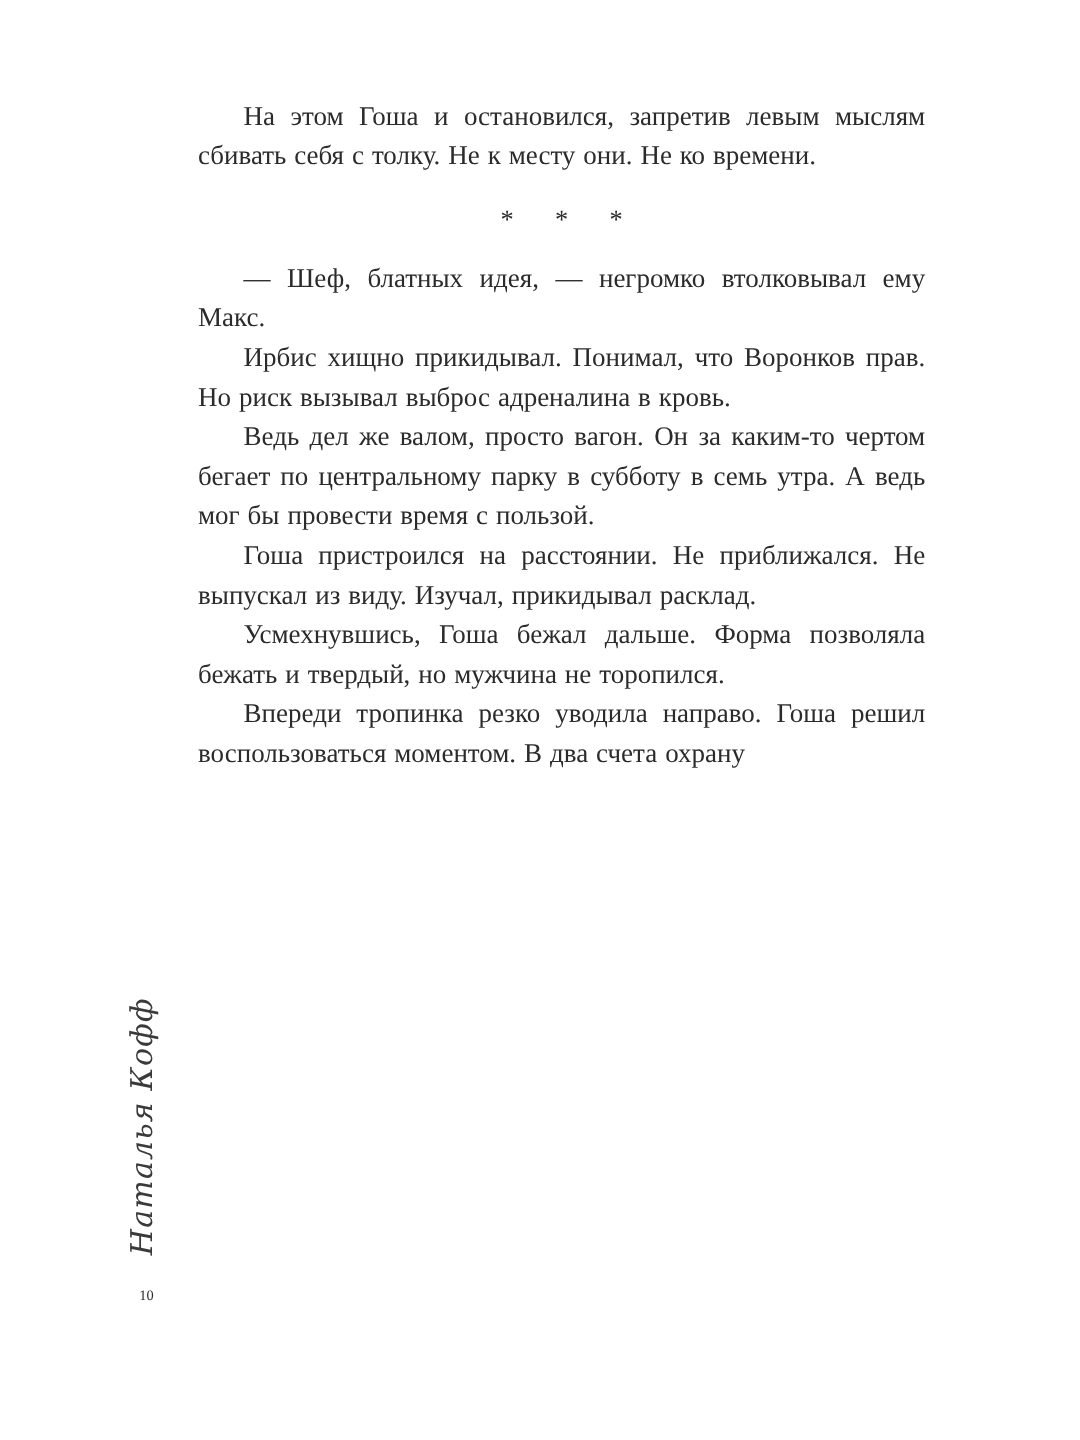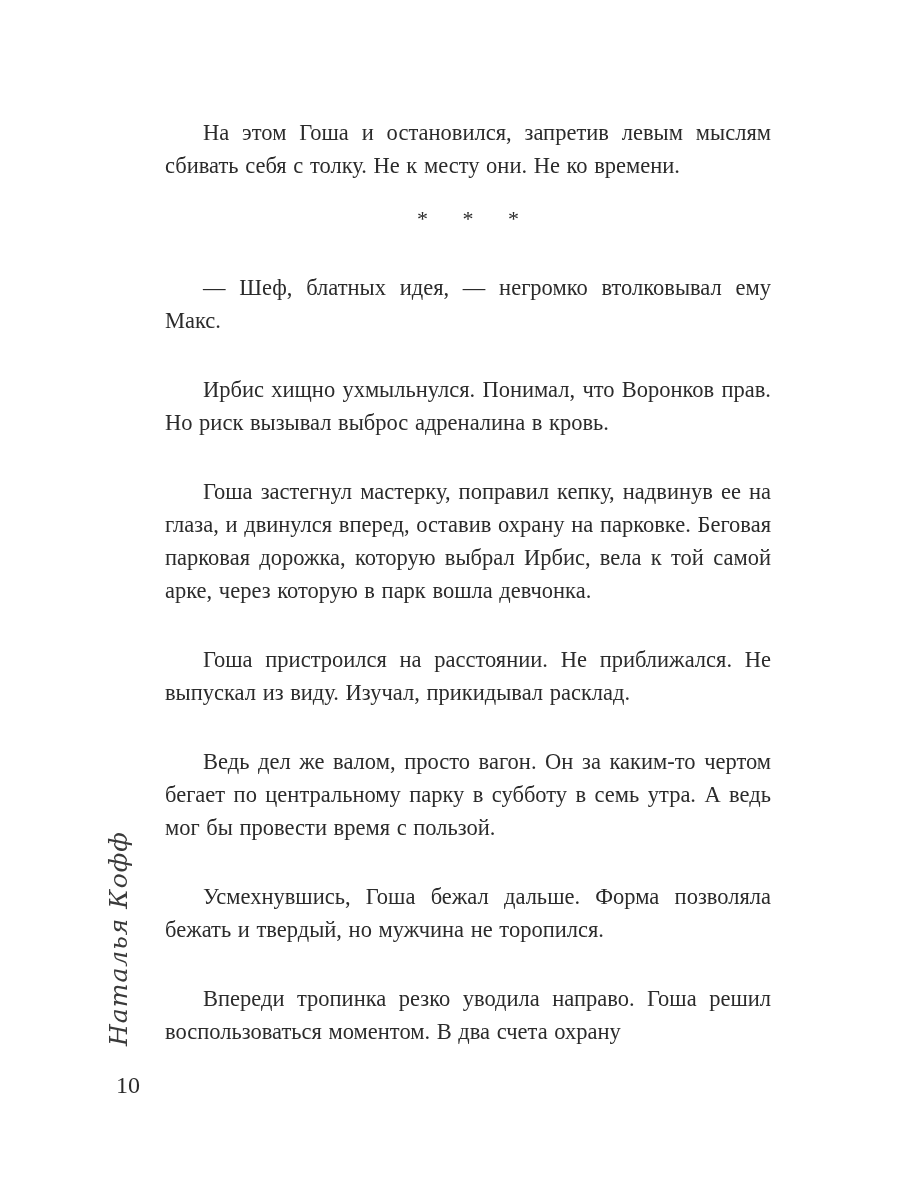--- a/index.html
+++ b/index.html
@@ -24,21 +24,20 @@
       color: #2b2b2b;
       font-size: 22.5px;
       line-height: 33px;
       text-align: justify;
       hyphens: auto;
       -webkit-hyphens: auto;
       word-spacing: 1px;
     }
     .para {
       text-indent: 38px;
-      margin-top: 36px;
     }
     .divider {
       text-align: center;
       text-indent: 0;
       letter-spacing: 14px;
       padding-left: 14px; 
       margin: 20px 0 16px 0;
       font-size: 22px;
       color: #2b2b2b;
     }
@@ -52,40 +51,39 @@
       font-family: "DejaVu Serif", serif;
       font-style: italic;
       font-size: 25px;
       letter-spacing: 1px;
       color: #3a3a3a;
     }
     .page-number {
       position: absolute;
       left: 116px;
       top: 1072px;
-      font-size: 24px;
+      font-size: 12px;
       color: #2b2b2b;
       font-family: "Liberation Serif", serif;
     }
   </style>
 </head>
 <body>
 
 <div class="book-page">
 
   <div class="text-block">
     <p class="para">На этом Гоша и остановился, запретив левым мыслям сбивать себя с толку. Не к месту они. Не ко времени.</p>
 
     <div class="divider">* * *</div>
 
     <p class="para">— Шеф, блатных идея, — негромко втолковывал ему Макс.</p>
-    <p class="para">Ирбис хищно ухмыльнулся. Понимал, что Воронков прав. Но риск вызывал выброс адреналина в кровь.</p>
-    <p class="para">Гоша застегнул мастерку, поправил кепку, надвинув ее на глаза, и двинулся вперед, оставив охрану на парковке. Беговая парковая дорожка, которую выбрал Ирбис, вела к той самой арке, через которую в парк вошла девчонка.</p>
+    <p class="para">Ирбис хищно прикидывал. Понимал, что Воронков прав. Но риск вызывал выброс адреналина в кровь.</p>
+    <p class="para">Ведь дел же валом, просто вагон. Он за каким-то чертом бегает по центральному парку в субботу в семь утра. А ведь мог бы провести время с пользой.</p>
     <p class="para">Гоша пристроился на расстоянии. Не приближался. Не выпускал из виду. Изучал, прикидывал расклад.</p>
-    <p class="para">Ведь дел же валом, просто вагон. Он за каким-то чертом бегает по центральному парку в субботу в семь утра. А ведь мог бы провести время с пользой.</p>
     <p class="para">Усмехнувшись, Гоша бежал дальше. Форма позволяла бежать и твердый, но мужчина не торопился.</p>
     <p class="para">Впереди тропинка резко уводила направо. Гоша решил воспользоваться моментом. В два счета охрану</p>
   </div>
 
   <div class="author-vertical">Наталья Кофф</div>
 
   <div class="page-number">10</div>
 
 </div>
 

